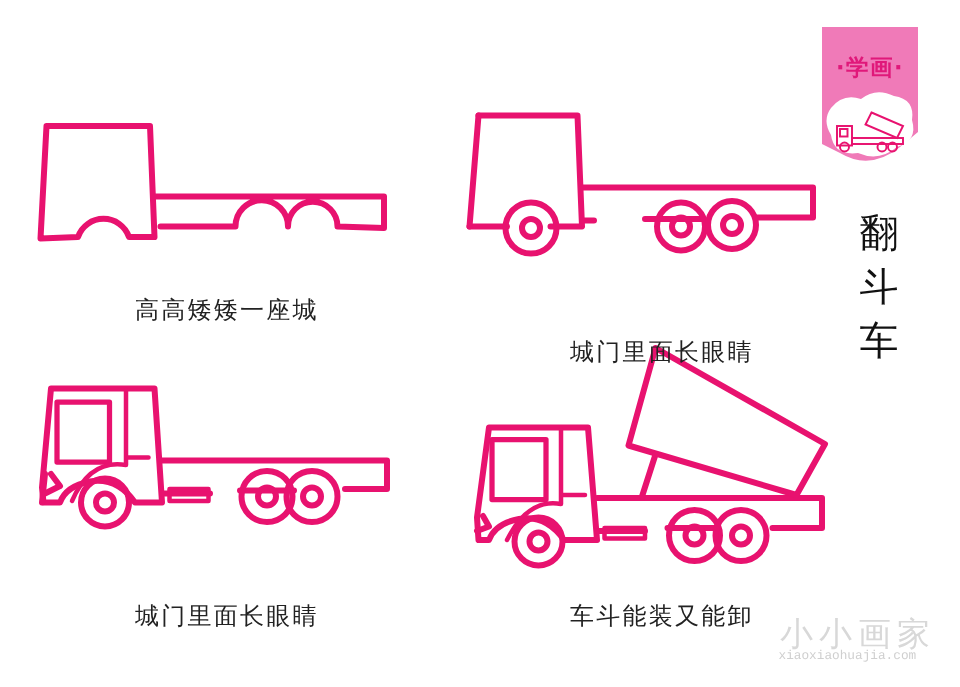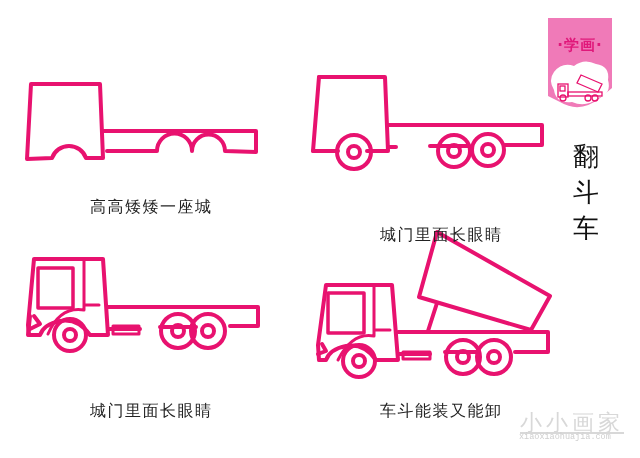--- a/index.html
+++ b/index.html
@@ -25,21 +25,20 @@
     .vtitle {
       position: absolute; left: 566px; top: 138px; width: 40px;
       font-family: "DejaVu Sans", "Liberation Sans", sans-serif;
       font-size: 26px; color: #111; line-height: 36px; text-align: center;
     }
     .vtitle span { display: block; }
     .wm-cn {
       position: absolute; left: 520px; top: 408px;
       font-family: "DejaVu Sans", sans-serif; font-size: 22px; color: #d8d8d8;
       letter-spacing: 4px;
-      text-decoration: underline;
     }
     .wm-url {
       position: absolute; left: 519px; top: 432px;
       font-family: Liberation Mono, monospace; font-size: 8.5px; color: #cfcfcf;
     }
   </style>
 </head>
 <body>
 
 <div class="stage">

